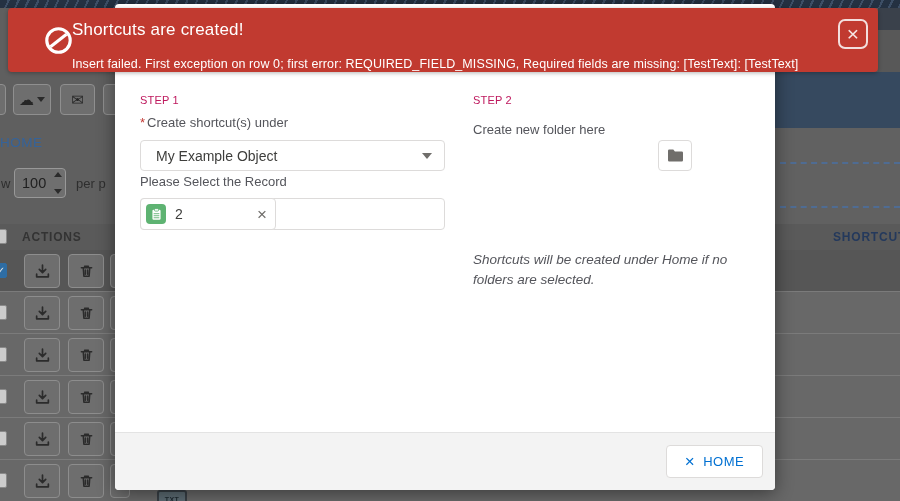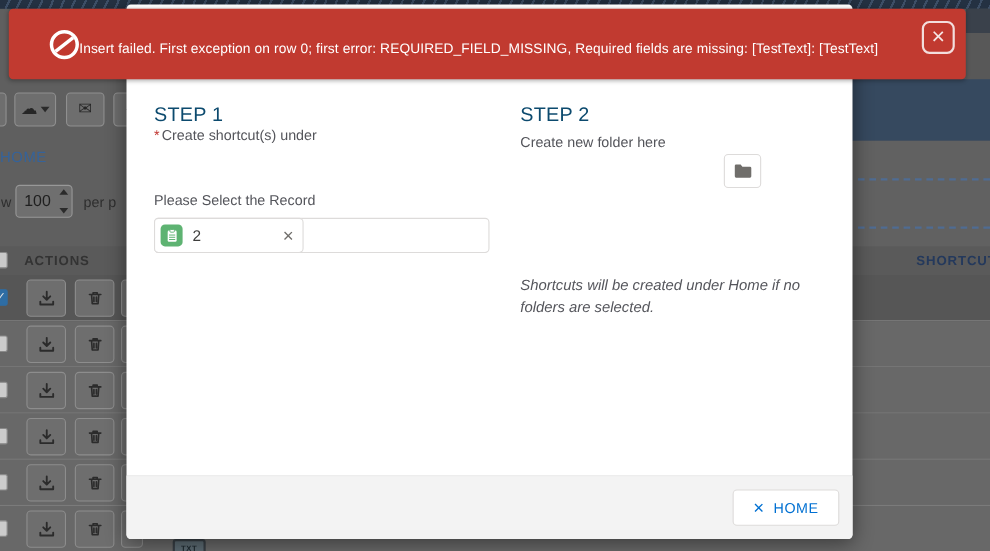--- a/index.html
+++ b/index.html
@@ -45,21 +45,21 @@
   .row-btn { position:absolute; top:4px; width:36px; height:34px; background:#6e6e6e; border:1px solid #8d8d8d;
     border-radius:4px; display:flex; align-items:center; justify-content:center; }
   .row-btn svg { stroke:#2b2b2b; fill:none; stroke-width:1.6; stroke-linecap:round; stroke-linejoin:round; }
   .row-btn.partial { width:20px; }
   #bg-filebadge { left:157px; top:490px; width:30px; height:20px; background:#5b6a72; border:2px solid #383f45;
     border-radius:3px; color:#1f2a30; font-size:7px; font-weight:bold; text-align:center; line-height:16px; letter-spacing:.5px; }
 
   
   #modal { left:115px; top:4px; width:660px; height:486px; background:#ffffff; border-radius:4px;
     box-shadow:0 3px 18px rgba(0,0,0,.45); z-index:5; }
-  .step-title { position:absolute; font-size:18px; color:#0c4a6e; letter-spacing:.2px; }
+  .step-title { position:absolute; font-size:11px; color:#be185d; letter-spacing:.2px; }
   .fld-label { position:absolute; font-size:13px; color:#54555b; }
   .req { color:#c23934; margin-right:2px; }
   #sel-object { left:25px; top:136px; width:305px; height:31px; border:1px solid #dddbda; border-radius:4px;
     background:#fff; display:flex; align-items:center; padding:0 30px 0 15px; font-size:14px; color:#3e3e3c; cursor:pointer; }
   #sel-caret { position:absolute; right:12px; width:0; height:0; border-left:5px solid transparent;
     border-right:5px solid transparent; border-top:6px solid #706e6b; }
   #pill-box { left:25px; top:194px; width:305px; height:32px; border:1px solid #dddbda; border-radius:4px; background:#fff; }
   #pill { position:absolute; left:-1px; top:-1px; width:136px; height:32px; border:1px solid #dddbda;
     border-radius:4px; background:#fff; display:flex; align-items:center; padding:0 8px 0 5px; }
   #pill-icon { width:20px; height:20px; border-radius:4px; background:#5eb372; display:flex; align-items:center; justify-content:center; }
@@ -222,20 +222,24 @@
   </div>
 <div class="abs" id="bg-filebadge">TXT</div>
 
 <div class="abs" id="modal">
 
   <div class="step-title" style="left:25px;top:90px">STEP 1</div>
   <div class="fld-label" style="left:25px;top:111px">
     <span class="req">*</span><span>Create shortcut(s) under</span>
   </div>
 
+  <div class="abs" id="sel-object">
+    <span>My Example Object</span>
+    <span id="sel-caret"></span>
+  </div>
 
   <div class="fld-label" style="left:25px;top:170px">Please Select the Record</div>
   <div class="abs" id="pill-box">
     <div id="pill">
       <span id="pill-icon">
         <svg width="13" height="13" viewBox="0 0 16 16">
           <rect x="3" y="2" width="10" height="12.5" rx="1.5" fill="#ffffff"></rect>
           <rect x="5.5" y="0.8" width="5" height="3" rx="1" fill="#ffffff" stroke="#5eb372" stroke-width="1"></rect>
           <path d="M5 7h6M5 9.5h6M5 12h6" stroke="#5eb372" stroke-width="1.1" stroke-linecap="round"></path>
         </svg>
@@ -262,18 +266,19 @@
     </button>
   </div>
 </div>
 
 <div class="abs" id="banner">
   <svg id="banner-icon" width="29" height="29" viewBox="0 0 24 24">
     <circle cx="12" cy="12" r="9.7" stroke="#ffffff" stroke-width="2.6" fill="none"></circle>
     <path d="M5.4 17.2L18.6 6.8" stroke="#ffffff" stroke-width="2.6"></path>
   </svg>
   <div id="banner-text">
+    <div id="banner-title">Shortcuts are created!</div>
     <div id="banner-msg">Insert failed. First exception on row 0; first error: REQUIRED_FIELD_MISSING, Required fields are missing: [TestText]: [TestText]</div>
   </div>
   <div id="banner-close">
     <span>×</span>
   </div>
 </div>
 
 </body></html>

